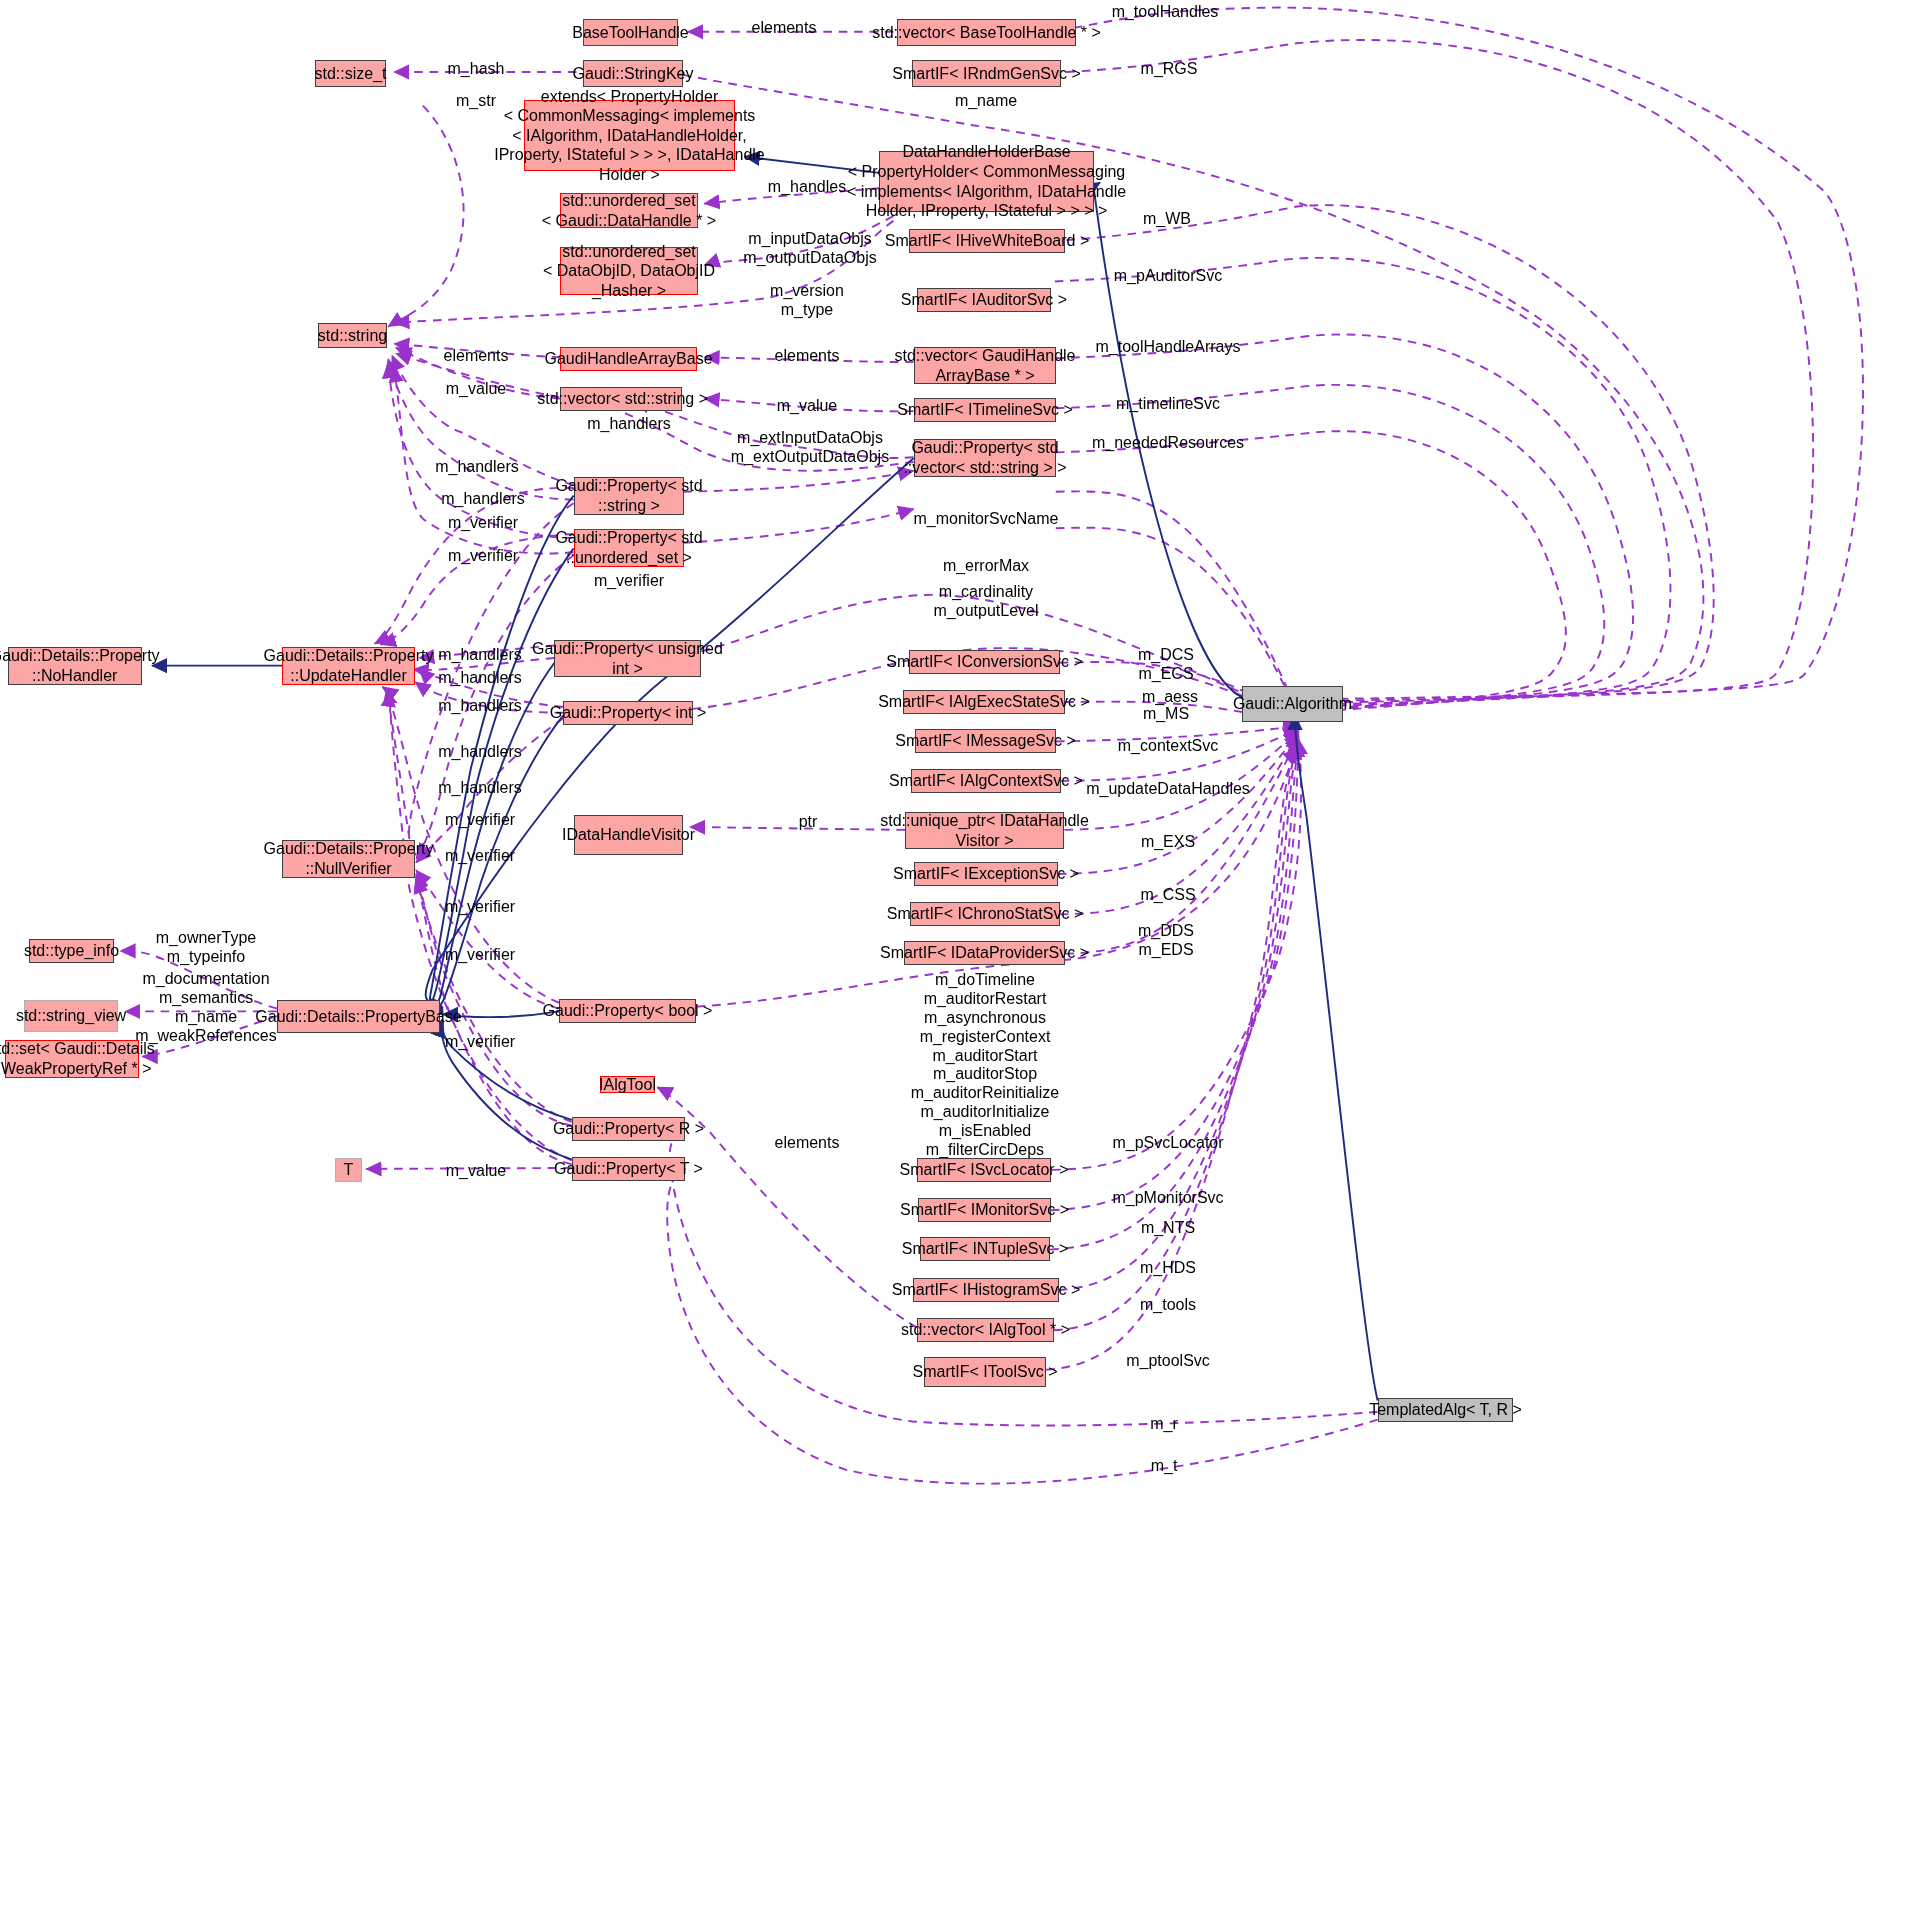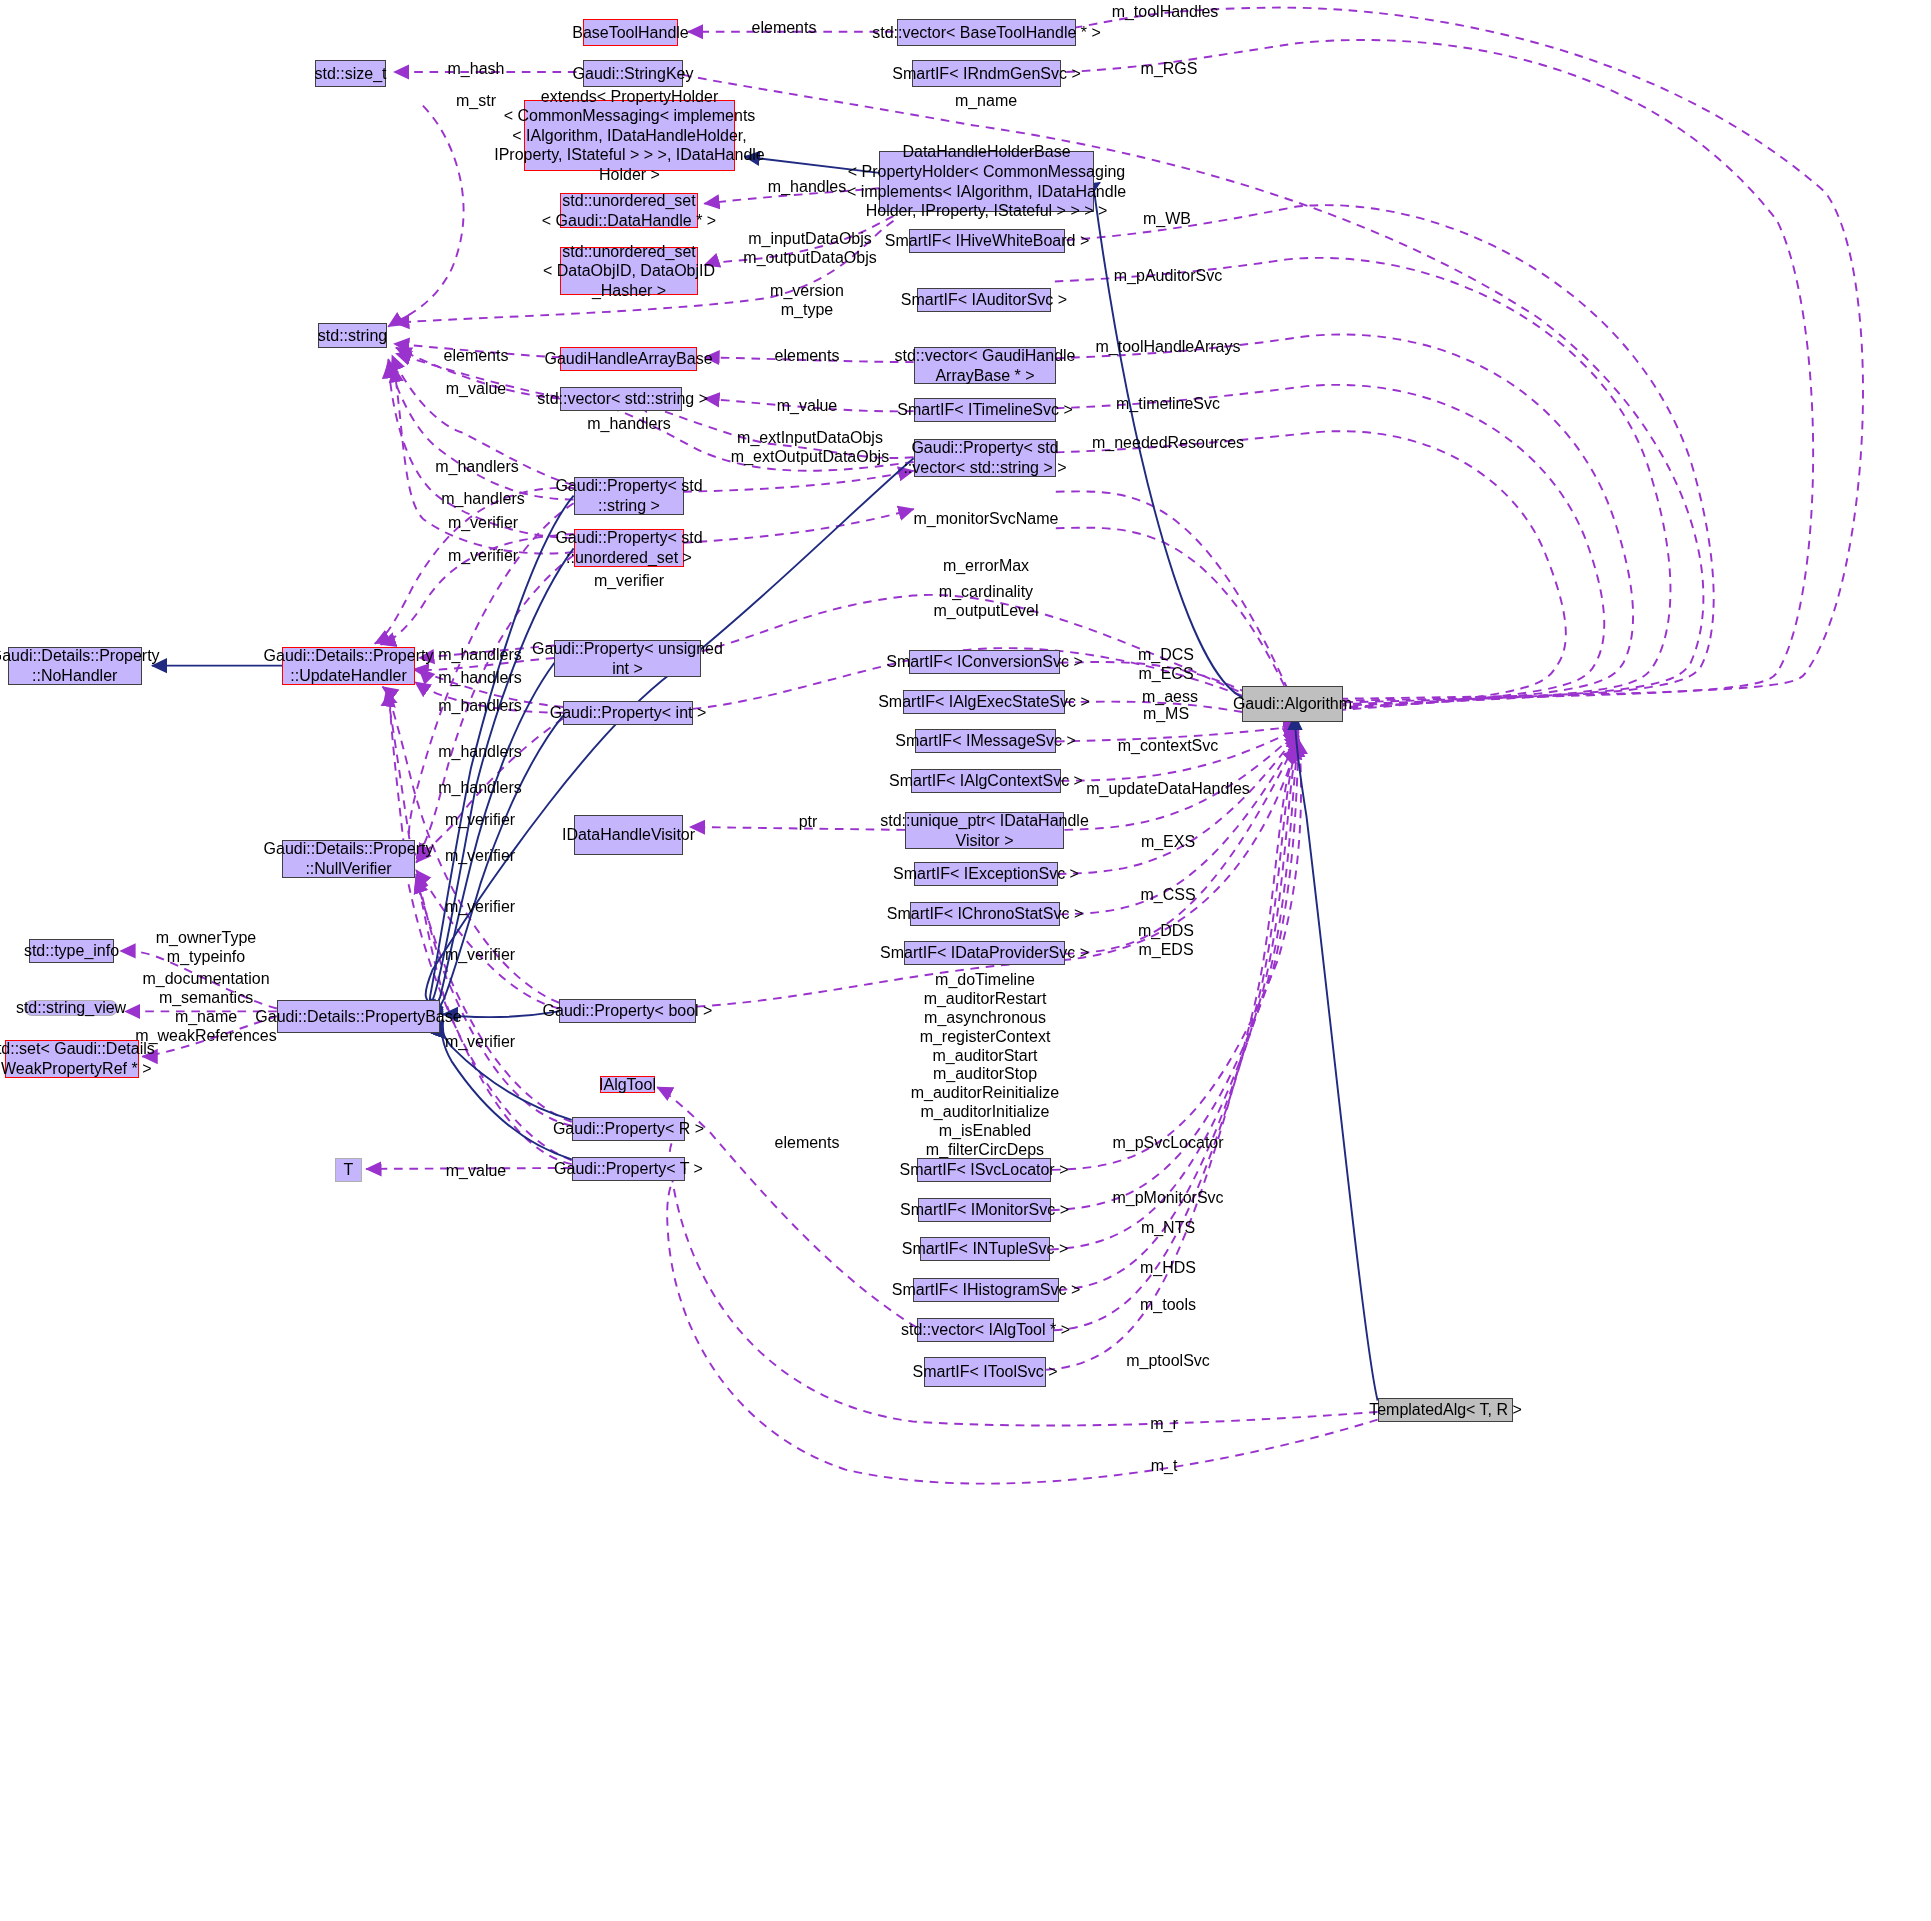--- a/index.html
+++ b/index.html
@@ -19,21 +19,21 @@
     position: absolute;
     left: 0;
     top: 0;
     width: 1932px;
     height: 1921px;
     pointer-events: none;
   }
   .node {
     position: absolute;
     box-sizing: border-box;
-    background: #c4b5fd;
+    background: #fca5a5;
     border: 1px solid #404040;
     color: #000000;
     font-size: 16px;
     line-height: 1.22;
     display: flex;
     align-items: center;
     justify-content: center;
     text-align: center;
     white-space: pre;
     padding: 1.9px 5.8px;
@@ -228,21 +228,21 @@
       <div class="node" style="left: 911px; top: 769px; width: 150px; height: 24px;">SmartIF&lt; IAlgContextSvc &gt;</div>
       <div class="node" style="left: 574px; top: 815px; width: 109px; height: 40px;">IDataHandleVisitor</div>
       <div class="node" style="left: 905px; top: 812px; width: 159px; height: 37px;">std::unique_ptr&lt; IDataHandle
 Visitor &gt;</div>
       <div class="node" style="left: 282px; top: 840px; width: 133px; height: 38px;">Gaudi::Details::Property
 ::NullVerifier</div>
       <div class="node" style="left: 914px; top: 862px; width: 144px; height: 24px;">SmartIF&lt; IExceptionSvc &gt;</div>
       <div class="node" style="left: 910px; top: 902px; width: 150px; height: 24px;">SmartIF&lt; IChronoStatSvc &gt;</div>
       <div class="node" style="left: 29px; top: 939px; width: 85px; height: 24px;">std::type_info</div>
       <div class="node" style="left: 904px; top: 941px; width: 161px; height: 24px;">SmartIF&lt; IDataProviderSvc &gt;</div>
-      <div class="node lightborder" style="left: 24px; top: 1000px; width: 94px; height: 16px; border-radius: 12px;">std::string_view</div>
+      <div class="node lightborder" style="left: 24px; top: 1000px; width: 94px; height: 32px;">std::string_view</div>
       <div class="node" style="left: 277px; top: 1000px; width: 163px; height: 33px;">Gaudi::Details::PropertyBase</div>
       <div class="node" style="left: 559px; top: 999px; width: 137px; height: 24px;">Gaudi::Property&lt; bool &gt;</div>
       <div class="node red" style="left: 4.8px; top: 1040px; width: 134px; height: 38px;">std::set&lt; Gaudi::Details
 ::WeakPropertyRef * &gt;</div>
       <div class="node red" style="left: 600px; top: 1076px; width: 55px; height: 17px;">IAlgTool</div>
       <div class="node" style="left: 572px; top: 1117px; width: 113px; height: 24px;">Gaudi::Property&lt; R &gt;</div>
       <div class="node" style="left: 917px; top: 1158px; width: 134px; height: 24px;">SmartIF&lt; ISvcLocator &gt;</div>
       <div class="node lightborder" style="left: 335px; top: 1158px; width: 27px; height: 24px;">T</div>
       <div class="node" style="left: 572px; top: 1157px; width: 113px; height: 24px;">Gaudi::Property&lt; T &gt;</div>
       <div class="node" style="left: 918px; top: 1198px; width: 133px; height: 24px;">SmartIF&lt; IMonitorSvc &gt;</div>

